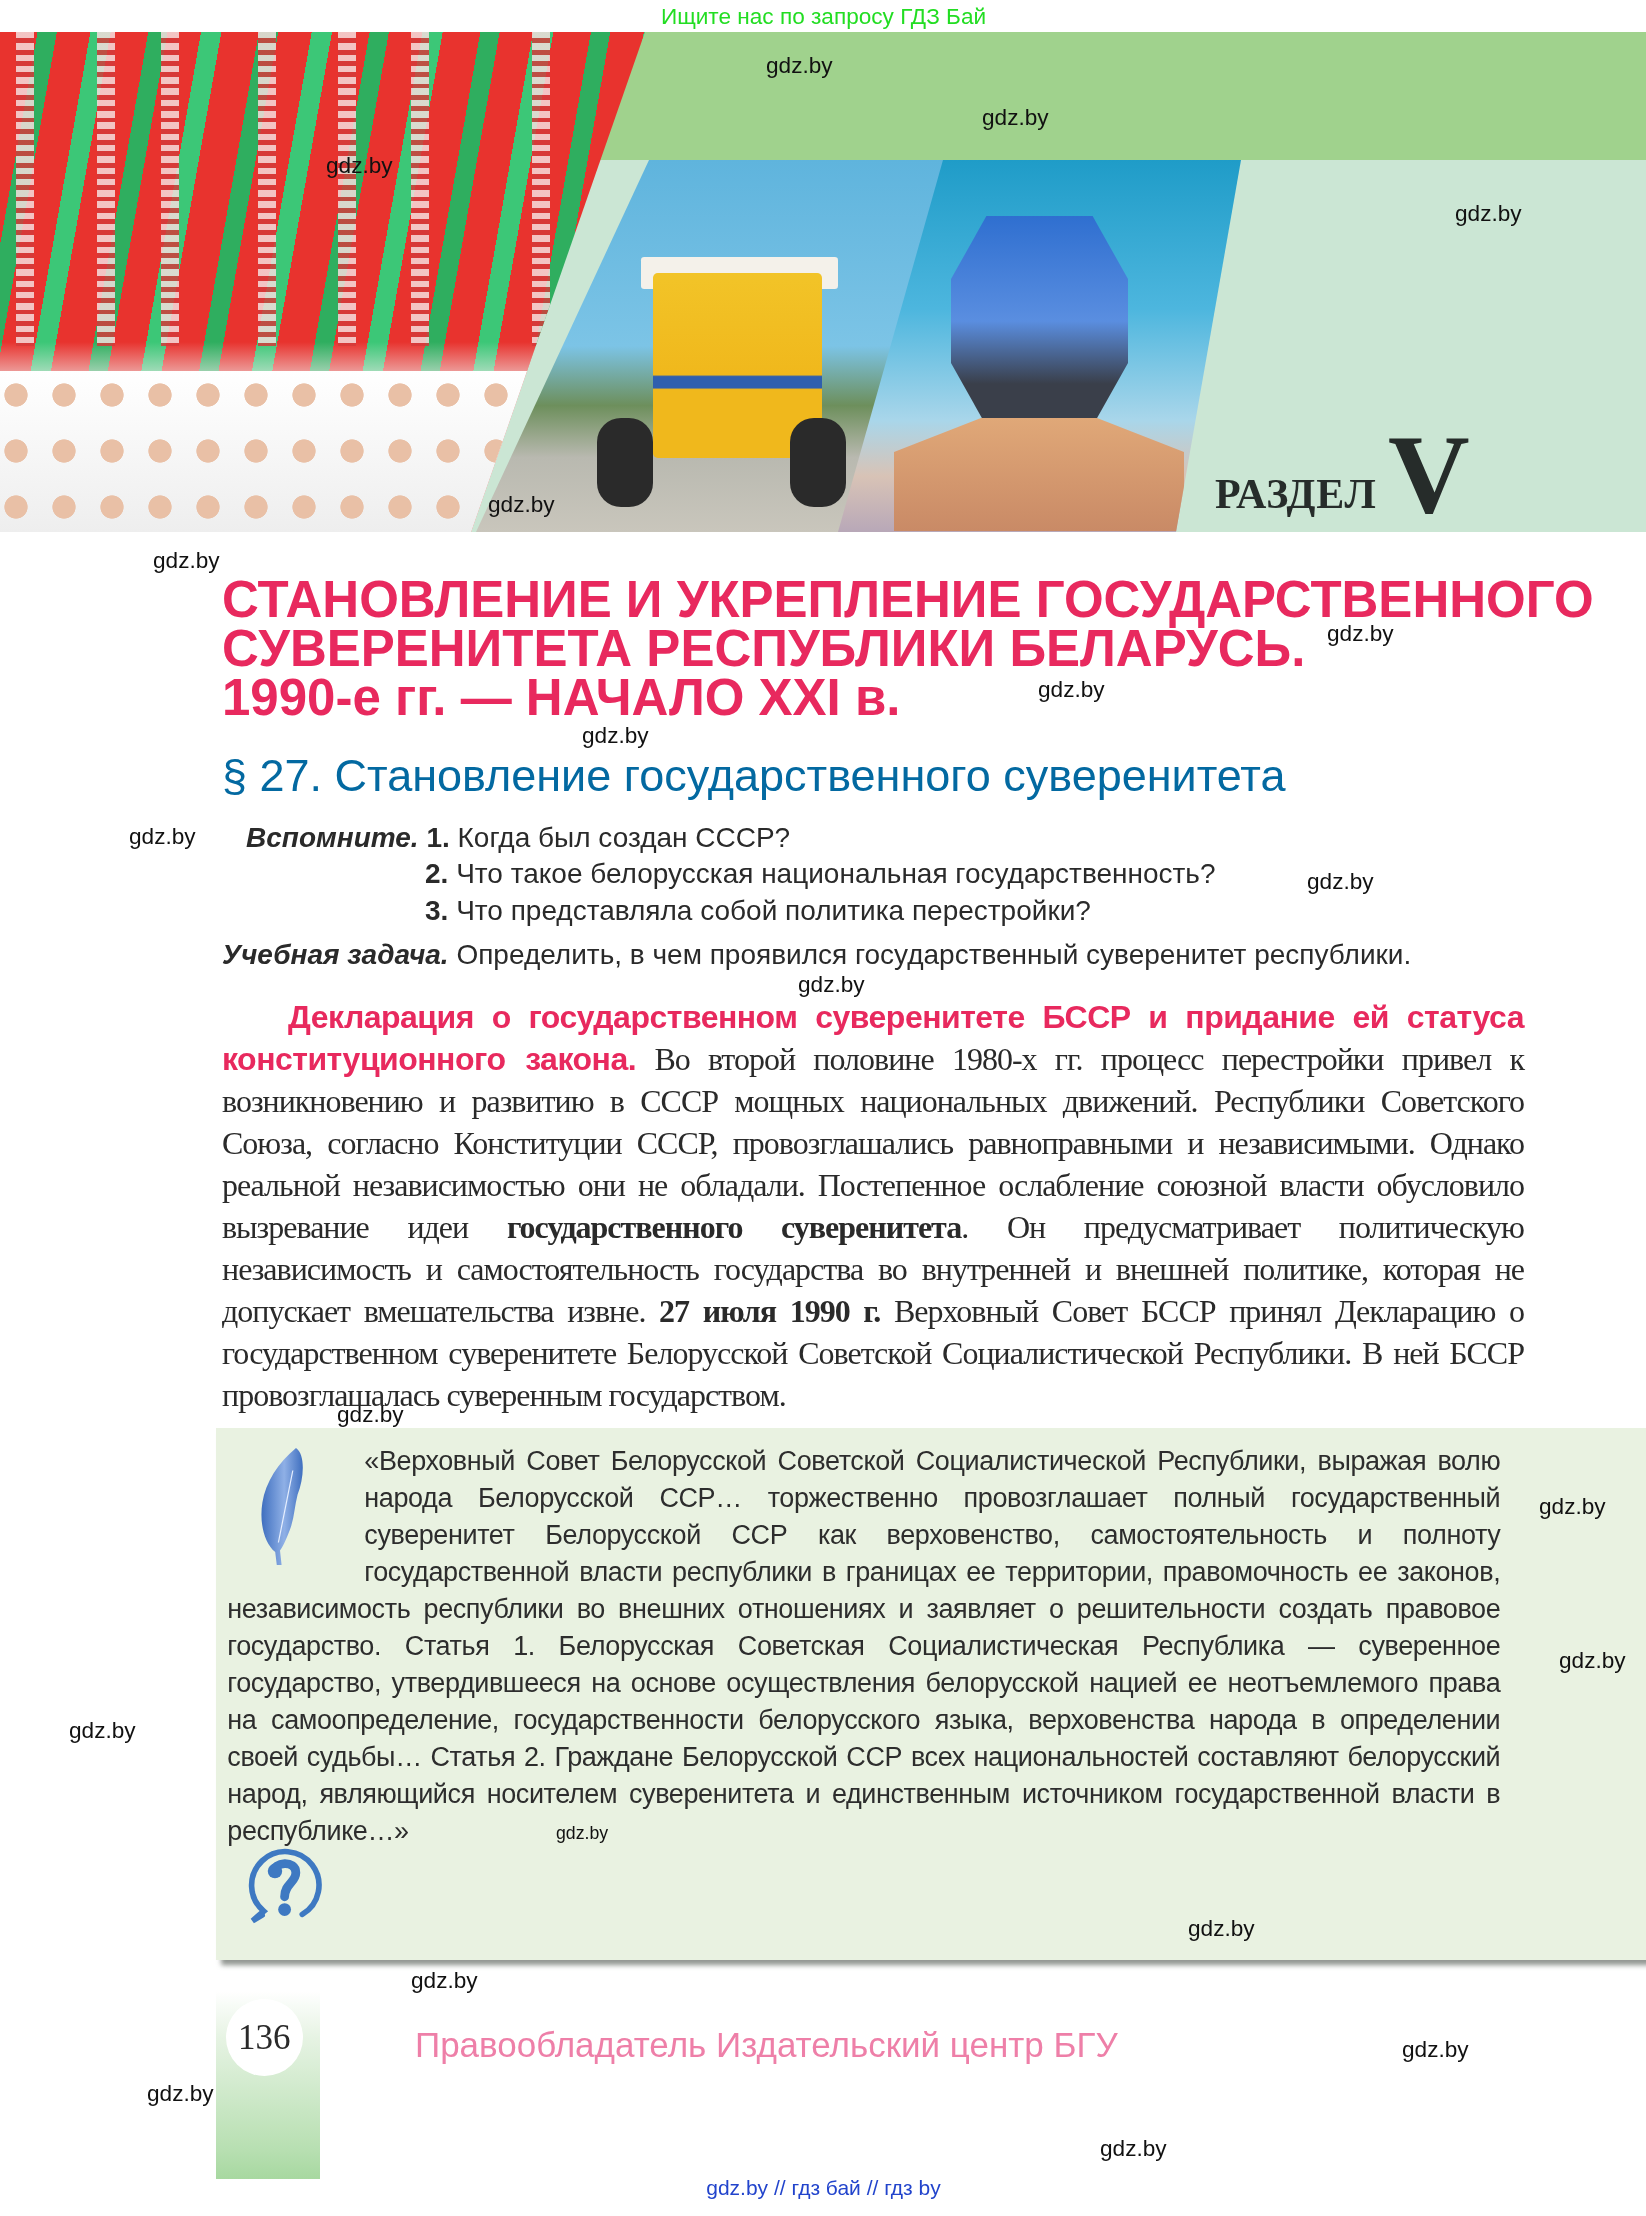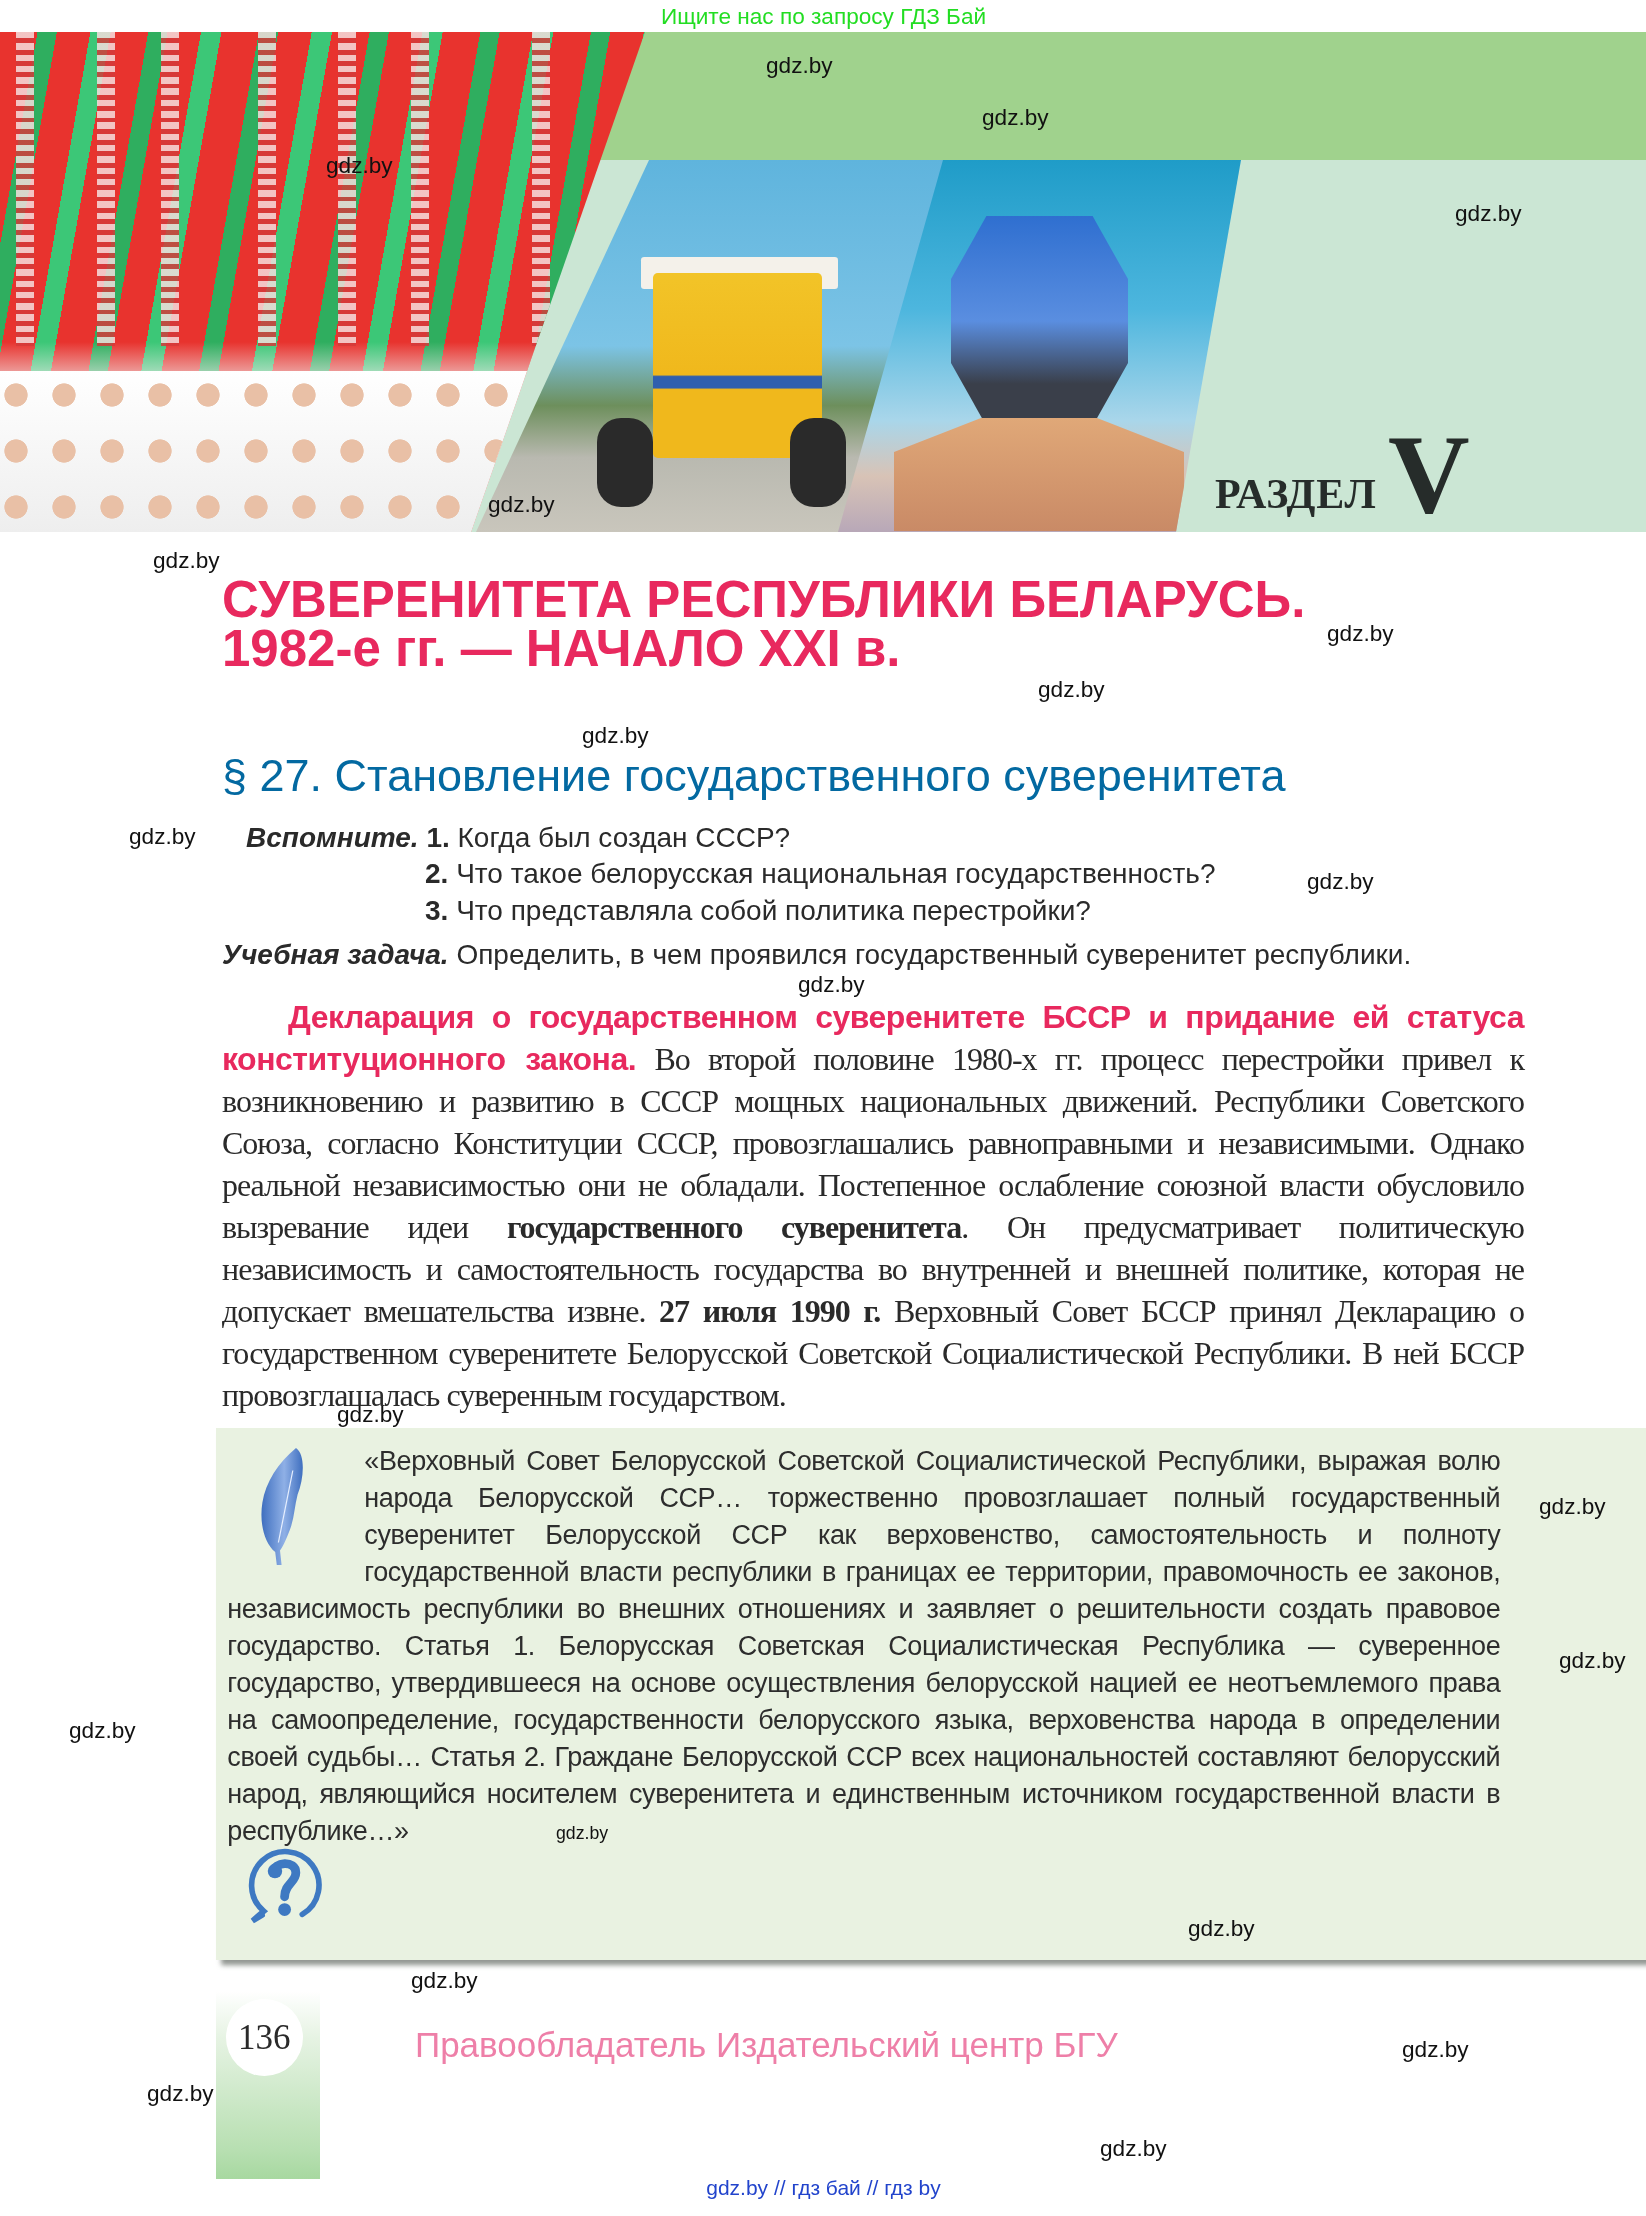--- a/index.html
+++ b/index.html
@@ -114,22 +114,23 @@
   </div>
   <div class="panel panel-library">
     <div class="lib-top"></div>
     <div class="lib-base"></div>
   </div>
   <div class="section-label">РАЗДЕЛ</div>
   <div class="section-numeral">V</div>
 </div>
 
 <div class="chapter-title">
+  <div>СТАНОВЛЕНИЕ И УКРЕПЛЕНИЕ ГОСУДАРСТВЕННОГО</div>
   <div>СУВЕРЕНИТЕТА РЕСПУБЛИКИ БЕЛАРУСЬ.</div>
-  <div>1982-е гг. — НАЧАЛО XXI в.</div>
+  <div>1990-е гг. — НАЧАЛО XXI в.</div>
 </div>
 <div class="para-title">§ 27. Становление государственного суверенитета</div>
 
 <div class="recall" style="width:1290px;height:113px;">
   <div class="recall-item" style="left:0;top:0">
     <span class="lead">Вспомните.</span>
     <span class="num">1.</span>
     <span>Когда был создан СССР?</span>
   </div>
   <div class="recall-item" style="left:179px;top:36px">

